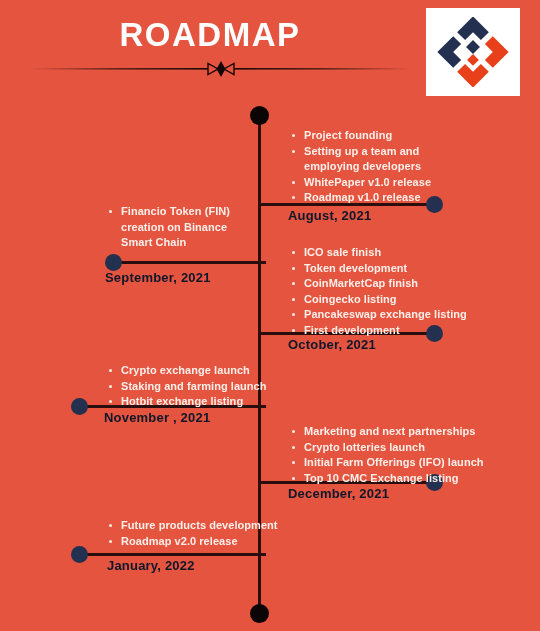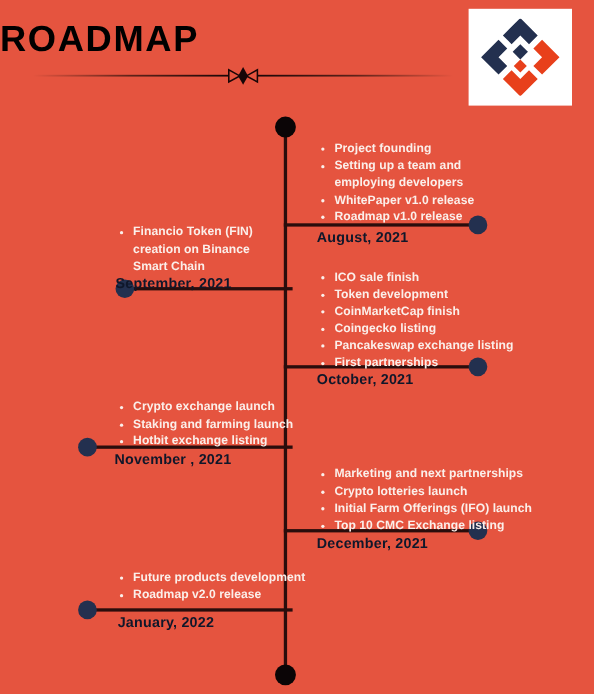--- a/index.html
+++ b/index.html
@@ -20,25 +20,25 @@
     top: 0; left: 0;
     width: 540px;
     height: 100px;
   }
 
   #page-title {
     position: absolute;
     top: 16px;
     left: 0;
     width: 420px;
-    text-align: left;
+    text-align: center;
     font-size: 33px;
     font-weight: 700;
     letter-spacing: 1.5px;
-    color: #000000;
+    color: #ffffff;
     font-family: "Liberation Sans", sans-serif;
   }
 
   #title-divider {
     position: absolute;
     top: 58px;
     left: 30px;
     width: 382px;
     height: 22px;
   }
@@ -201,33 +201,33 @@
   </ul>
   <div class="date-label" style="top:80px;">August, 2021</div>
 </div>
 
 <div class="milestone m-left" id="ms-1" style="left:105px; top:204px;">
   <div class="connector" style="left:8px; top:57px; width:153px;"></div>
   <div class="node-dot" style="left:0; top:50px;"></div>
   <ul class="bullets" style="top:0; left:3px; right:auto;">
     <li class="wrap" style="width:143px;">Financio Token (FIN) creation on Binance Smart Chain</li>
   </ul>
-  <div class="date-label" style="top:46px; left:0;">September, 2021</div>
+  <div class="date-label" style="top:66px; left:0;">September, 2021</div>
 </div>
 
 <div class="milestone m-right" id="ms-2" style="left:258px; top:245px;">
   <div class="connector" style="left:0; top:87px; width:176px;"></div>
   <div class="node-dot" style="left:168px; top:80px;"></div>
   <ul class="bullets" style="top:0;">
     <li>ICO sale finish</li>
     <li>Token development</li>
     <li>CoinMarketCap finish</li>
     <li>Coingecko listing</li>
     <li>Pancakeswap exchange listing</li>
-    <li>First partnerships</li>
+    <li>First development</li>
   </ul>
   <div class="date-label" style="top:92px;">October, 2021</div>
 </div>
 
 <div class="milestone m-left" id="ms-3" style="left:71px; top:363px;">
   <div class="connector" style="left:8px; top:42px; width:187px;"></div>
   <div class="node-dot" style="left:0; top:35px;"></div>
   <ul class="bullets" style="top:0; left:37px; right:auto;">
     <li>Crypto exchange launch</li>
     <li>Staking and farming launch</li>

